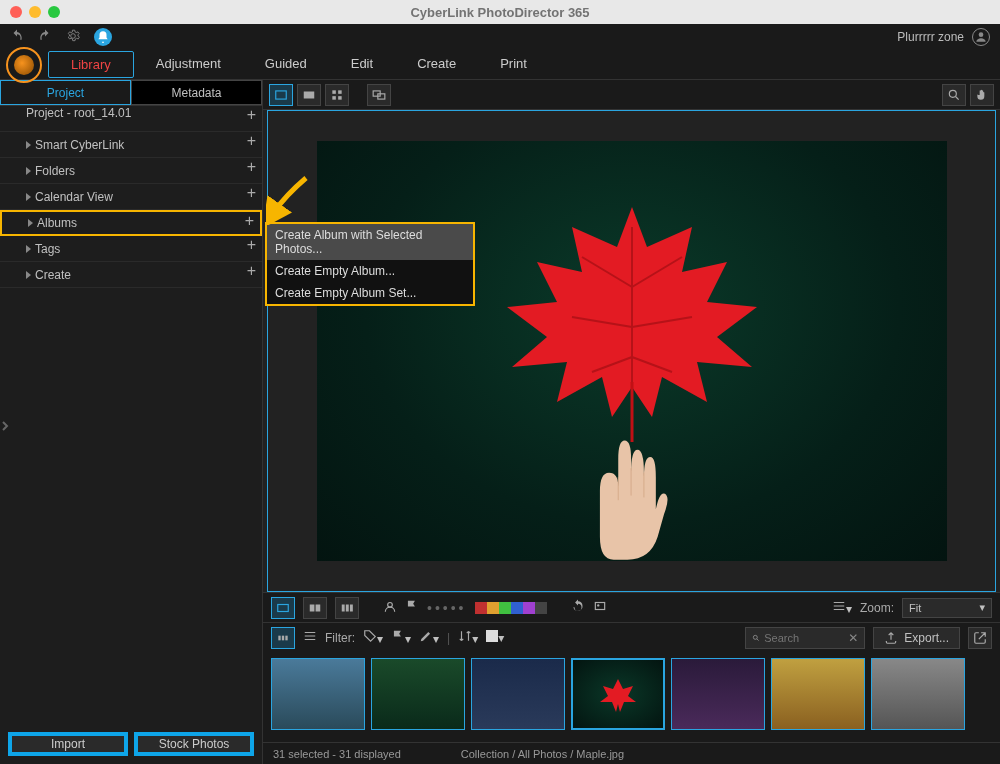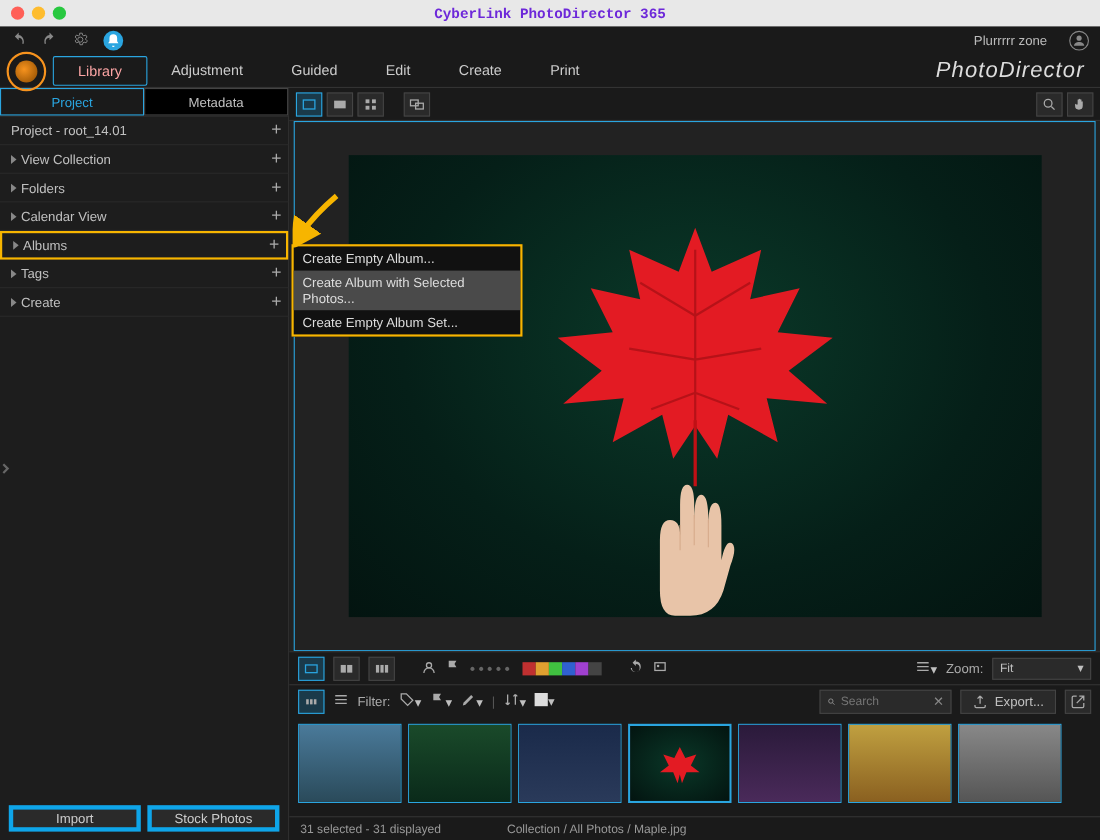--- a/index.html
+++ b/index.html
@@ -3,51 +3,51 @@
 <meta charset="utf-8">
 <style>
 * { margin:0; padding:0; box-sizing:border-box; font-family:-apple-system,Arial,sans-serif; }
 body { width:1000px; height:764px; background:#1a1a1a; color:#c0c0c0; font-size:12px; overflow:hidden; position:relative; }
 
 
 .titlebar { height:24px; background:#e8e8e8; display:flex; align-items:center; position:relative; }
 .traffic { display:flex; gap:7px; padding-left:10px; }
 .dot { width:12px; height:12px; border-radius:50%; }
 .dot.r { background:#ff5f57; } .dot.y { background:#febc2e; } .dot.g { background:#28c840; }
-.titlebar .title { position:absolute; left:50%; transform:translateX(-50%); font-size:13px; font-weight:600; color:#6d28d9;font-family:Liberation Mono, monospace; }
+.titlebar .title { position:absolute; left:50%; transform:translateX(-50%); font-size:13px; font-weight:600; color:#737373; }
 
 
 .topbar { height:26px; background:#1a1a1a; display:flex; align-items:center; justify-content:space-between; padding:0 10px; }
 .topbar .nav { display:flex; gap:14px; align-items:center; }
 .topbar svg { width:14px; height:14px; fill:#888; }
 .bell-badge { width:18px; height:18px; border-radius:50%; background:#2aa5e0; display:flex; align-items:center; justify-content:center; }
-.user-zone { display:flex; align-items:center; gap:20px; font-size:12px; color:#bbb; }
+.user-zone { display:flex; align-items:center; gap:8px; font-size:12px; color:#bbb; }
 .user-icon { width:18px; height:18px; border:1px solid #888; border-radius:50%; display:flex; align-items:center; justify-content:center; }
 
 
 .mainnav { height:30px; background:#1a1a1a; display:flex; align-items:center; border-bottom:1px solid #333; position:relative; }
 .logo { width:36px; height:36px; border-radius:50%; border:2px solid #f7931e; margin:0 6px; display:flex; align-items:center; justify-content:center; }
 .logo-inner { width:20px; height:20px; border-radius:50%; background:radial-gradient(circle at 40% 40%,#f7931e,#8a4a00); }
 .navtabs { display:flex; gap:0; }
 .navtab { padding:5px 22px; font-size:13px; color:#ccc; cursor:pointer; }
-.navtab.active { border:1px solid #2aa5e0; border-radius:2px; color:#fca5a5; }
+.navtab.active { border:1px solid #2aa5e0; border-radius:2px; color:#ef4444; }
 .brand { position:absolute; right:14px; font-size:20px; font-weight:300; color:#ddd; letter-spacing:1px; font-style:italic; }
 
 
 .content { display:flex; height:calc(764px - 24px - 26px - 30px); }
 .sidebar { width:263px; background:#1d1d1d; border-right:1px solid #333; display:flex; flex-direction:column; }
 .main { flex:1; background:#222; display:flex; flex-direction:column; }
 
 
 .side-tabs { display:flex; height:26px; border-bottom:1px solid #333; }
 .side-tab { flex:1; display:flex; align-items:center; justify-content:center; font-size:12px; background:#000000; border:1px solid #444; cursor:pointer; }
 .side-tab.active { background:#1a1a1a; color:#2aa5e0; border-color:#2aa5e0; }
 
 
-.side-row { height:26px; display:flex; align-items:center; justify-content:space-between; padding:0 6px 0 10px; border-bottom:1px solid #2a2a2a; font-size:12px; cursor:pointer; }
+.side-row { height:26px; display:flex; justify-content:space-between; padding:0 6px 0 26px; border-bottom:1px solid #2a2a2a; font-size:12px; cursor:pointer; }
 .side-row .left { display:flex; align-items:center; gap:4px; }
 .side-row.highlight { border:2px solid #f7b500; }
 .tri { display:inline-block; width:0; height:0; border-top:4px solid transparent; border-bottom:4px solid transparent; border-left:5px solid #888; }
 .plus { font-size:16px; color:#aaa; font-weight:300; }
 .sidebar-spacer { flex:1; }
 .sidebar-bottom { display:flex; gap:6px; padding:8px; }
 .btn { flex:1; height:24px; background:#2a2a2a; border:4px solid #0ea5e9; display:flex; align-items:center; justify-content:center; font-size:12px; color:#ccc; cursor:pointer; }
 
 
 .viewtool { height:30px; background:#1a1a1a; border-bottom:1px solid #333; display:flex; align-items:center; padding:0 6px; justify-content:space-between; }
@@ -139,39 +139,38 @@
       <div class="logo-inner"></div>
     </div>
   <div class="navtabs" id="navtabs">
       <div class="navtab active">Library</div>
       <div class="navtab">Adjustment</div>
       <div class="navtab">Guided</div>
       <div class="navtab">Edit</div>
       <div class="navtab">Create</div>
       <div class="navtab">Print</div>
     </div>
-  <div class="brand">PhotoDirector</div>
 </div>
 
 <div class="content">
 
   <div class="sidebar">
     <div class="side-tabs">
       <div class="side-tab active">Project</div>
       <div class="side-tab">Metadata</div>
     </div>
     <div class="side-row">
       <span>Project - root_14.01</span>
       <span class="plus">+</span>
     </div>
     <div id="sidebar-items">
         <div class="side-row">
           <span class="left">
             <span class="tri"></span>
-            <span>View Collection</span>
+            <span>Smart CyberLink</span>
           </span>
           <span class="plus">+</span>
         </div>
         <div class="side-row">
           <span class="left">
             <span class="tri"></span>
             <span>Folders</span>
           </span>
           <span class="plus">+</span>
         </div>
@@ -411,22 +410,22 @@
   </div>
 </div>
 
 <div class="expand-handle" style="top:410px">
   <svg width="8" height="12" viewBox="0 0 8 12">
       <path d="M2 2l4 4-4 4" stroke="#666" stroke-width="2" fill="none"></path>
     </svg>
 </div>
 
 <div class="ctxmenu" id="ctxmenu">
+    <div class="ctxitem hl">Create Album with Selected Photos...</div>
     <div class="ctxitem">Create Empty Album...</div>
-    <div class="ctxitem hl">Create Album with Selected Photos...</div>
     <div class="ctxitem">Create Empty Album Set...</div>
   </div>
 
 <svg class="arrow" width="50" height="55">
   <defs>
       <marker id="ah" markerWidth="10" markerHeight="10" refX="2" refY="3" orient="auto">
         <path d="M0 0L6 3L0 6z" fill="#f7b500"></path>
       </marker>
     </defs>
   <path d="M40 8 Q20 25 8 42" stroke="#f7b500" stroke-width="5" fill="none" marker-end="url(#ah)"></path>

